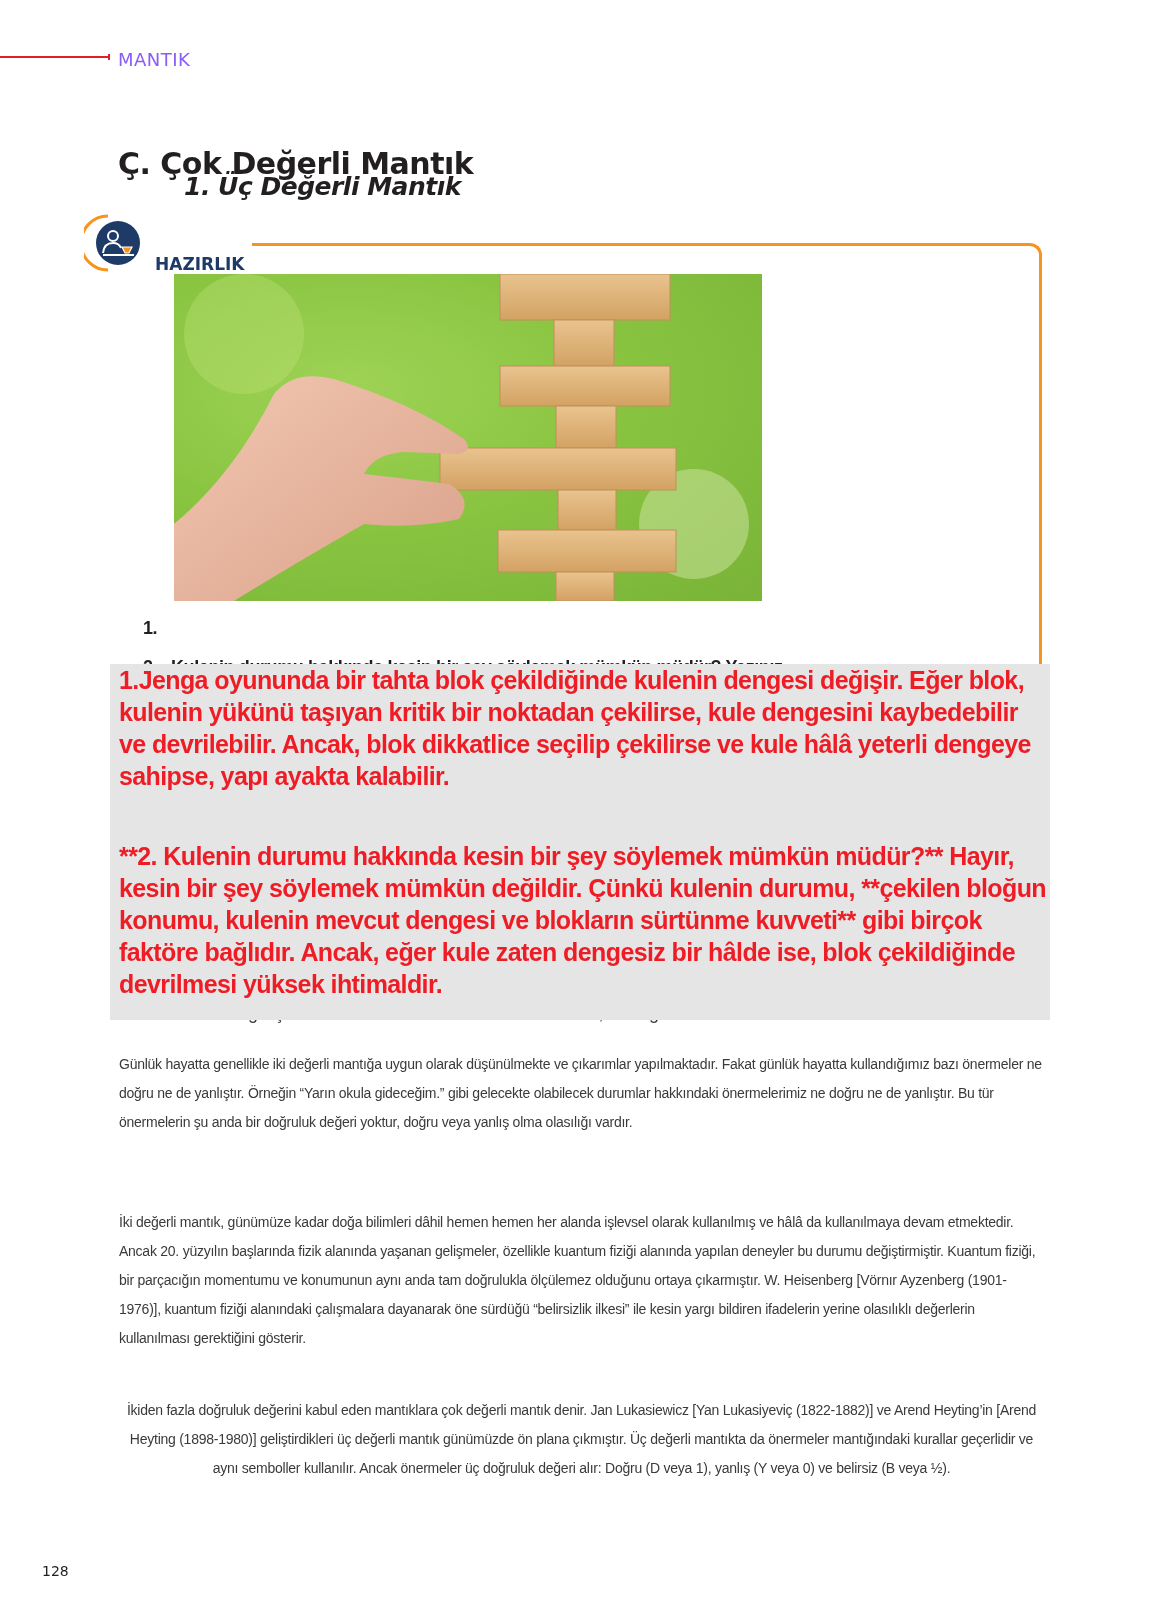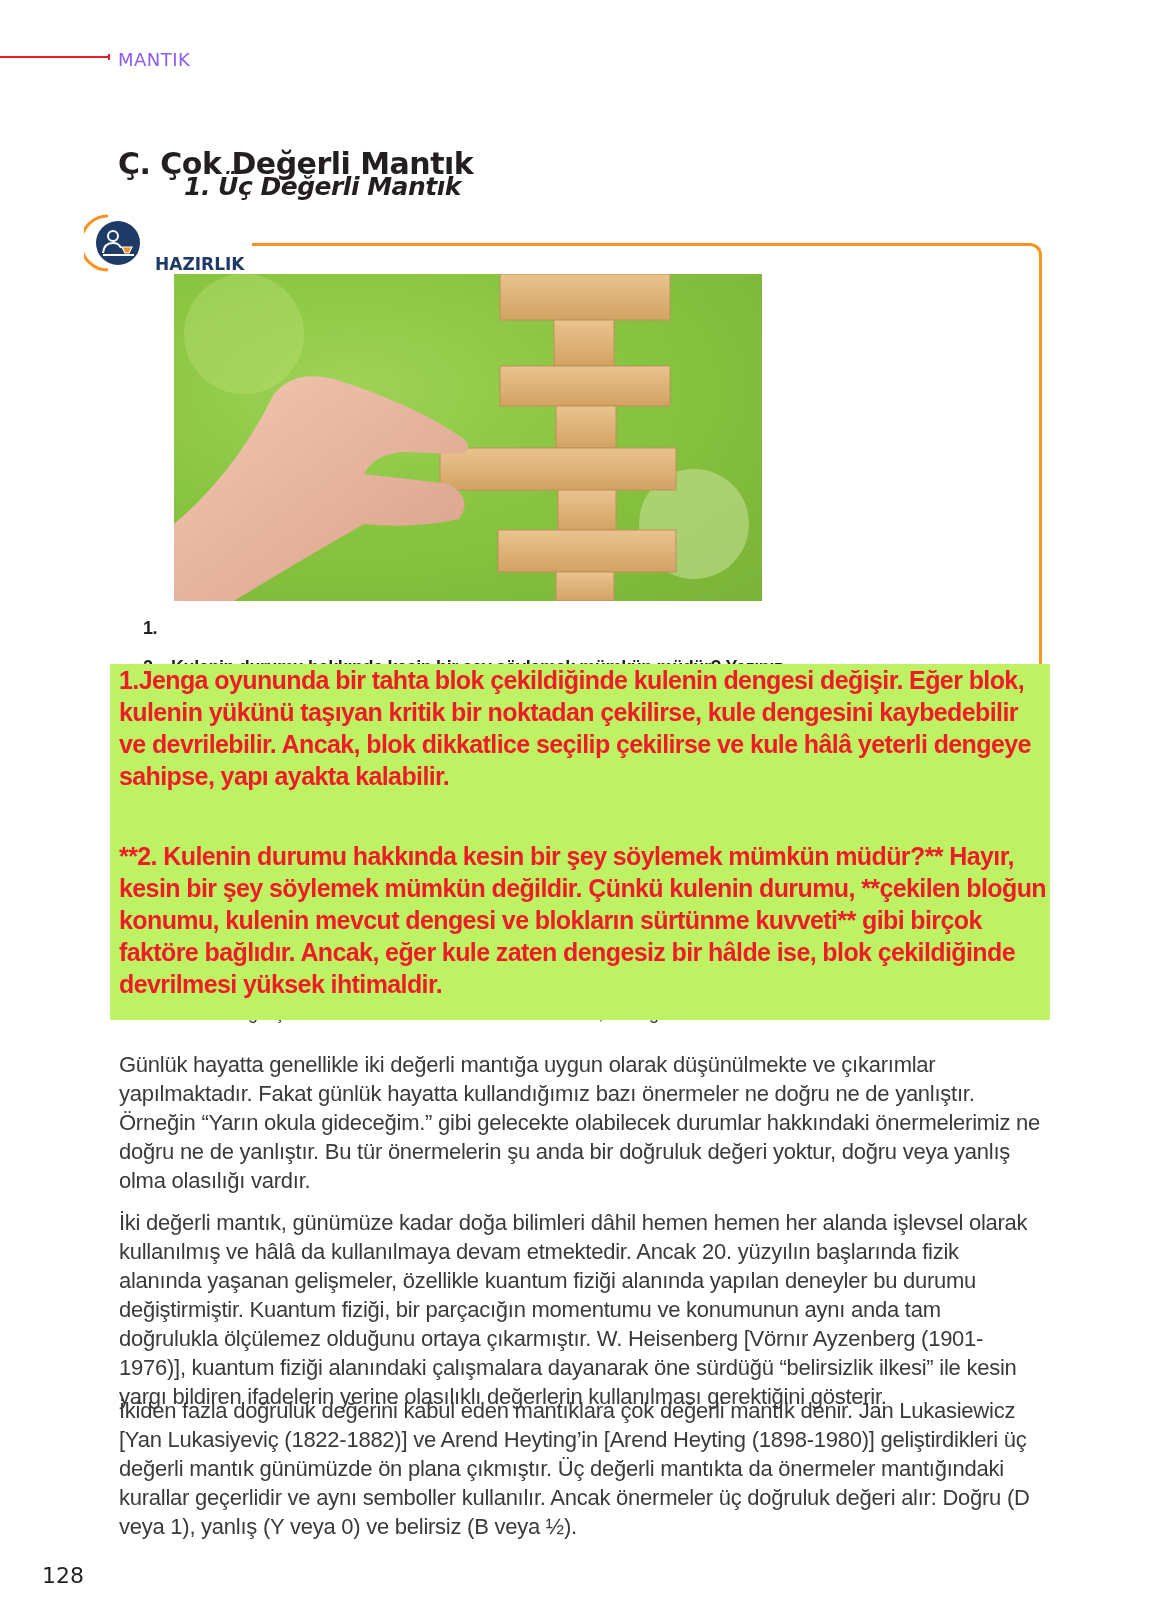--- a/index.html
+++ b/index.html
@@ -18,33 +18,33 @@
 
     .frame { position: absolute; left: 252px; top: 243px; width: 790px; height: 422px; border-top: 3px solid #f7941d; border-right: 3px solid #f7941d; border-top-right-radius: 12px; }
 
     .photo { position: absolute; left: 174px; top: 274px; width: 588px; height: 327px; overflow: hidden;
       background: radial-gradient(ellipse at 30% 35%, #a7d85c 0%, #86c33c 45%, #6ea82e 100%); }
 
     .question-list { position: absolute; left: 143px; top: 616px; width: 880px; list-style: none; }
     .question-list li { display: flex; font-size: 18px; font-weight: bold; color: #231f20; line-height: 24px; margin-bottom: 15px; font-family: "Liberation Sans", sans-serif; letter-spacing: -0.4px; }
     .question-list .qnum { width: 28px; flex: none; }
 
-    .answer { position: absolute; left: 110px; top: 664px; width: 940px; height: 356px; background: #bef264; padding-left: 9px; }
+    .answer { position: absolute; left: 110px; top: 664px; width: 940px; height: 356px; background: #e5e5e5; padding-left: 9px; }
     .answer p { font-family: "Liberation Sans", sans-serif; font-weight: bold; font-size: 25px; line-height: 32px; color: #ee1c25; letter-spacing: -0.6px; }
     .answer p.gap { margin-top: 48px; }
 
     .cutoff-line { position: absolute; left: 119px; top: 1012px; width: 920px; height: 14px; overflow: hidden; }
     .cutoff-line span { position: absolute; left: 0; top: -9px; font-size: 18px; color: #3a3a3a; white-space: nowrap; letter-spacing: -0.2px; }
 
-    .body-text { position: absolute; left: 119px; width: 925px; font-family: "Liberation Sans", sans-serif; font-size: 22px; line-height: 29px; color: #3a3a3a; letter-spacing: -0.25px; }
+    .body-text { position: absolute; left: 119px; width: 925px; font-family: "Liberation Sans", sans-serif; font-size: 14px; line-height: 29px; color: #3a3a3a; letter-spacing: -0.25px; }
     .p1 { top: 1050px; }
     .p2 { top: 1208px; }
-    .p3 { top: 1396px; }
+    .p3 { top: 1396px; text-align: center; }
 
-    .page-number { position: absolute; left: 42px; top: 1563px; font-size: 22px; color: #231f20; font-family: "DejaVu Sans", sans-serif; }
+    .page-number { position: absolute; left: 42px; top: 1563px; font-size: 14px; color: #231f20; font-family: "DejaVu Sans", sans-serif; }
   </style>
 </head>
 <body>
 
 <div class="header-rule"></div>
 <div class="running-head">MANTIK</div>
 
 <h1 class="section-title">Ç. Çok Değerli Mantık</h1>
 <h2 class="subsection-title">1. Üç Değerli Mantık</h2>
 

